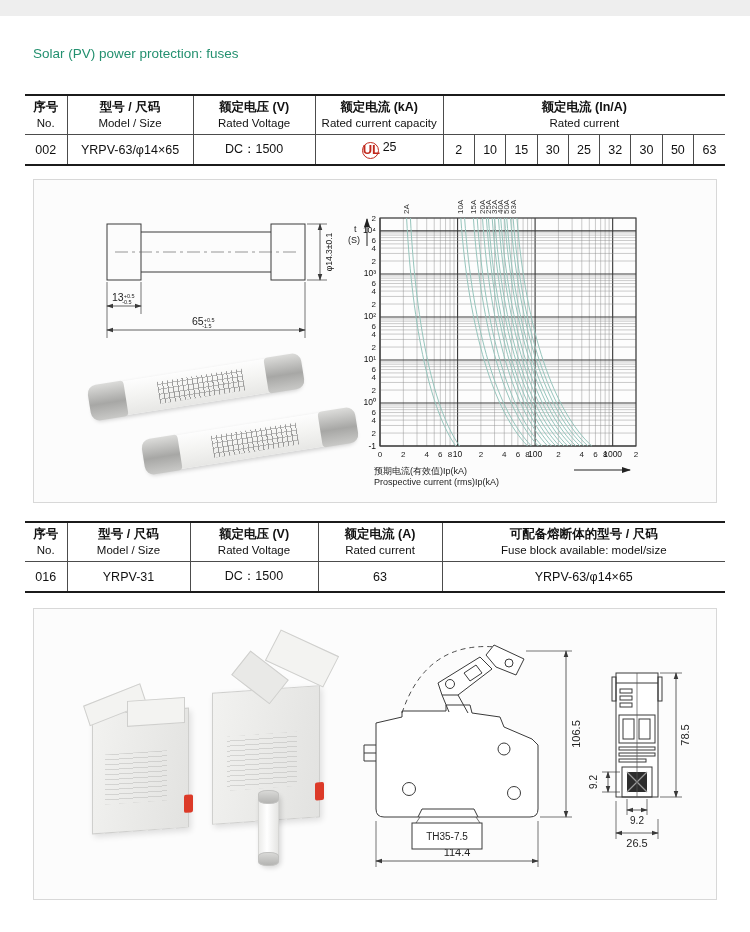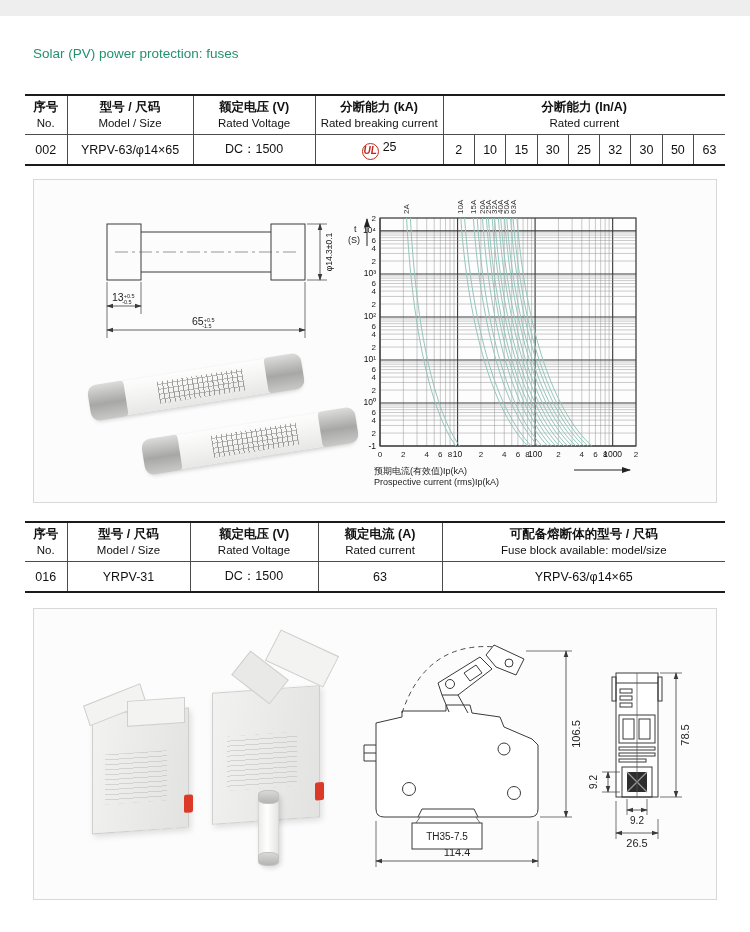--- a/index.html
+++ b/index.html
@@ -13,21 +13,21 @@
   
   table.spec{position:absolute;border-collapse:collapse;table-layout:fixed;
              border-top:2.5px solid #1b1b1b;border-bottom:2.5px solid #1b1b1b;
              text-align:center;color:#111;}
   table.spec th{border-bottom:1px solid #4c4c4c;padding:4px 2px;vertical-align:middle;}
   table.spec th+th, table.spec td+td{border-left:1px solid #4c4c4c;}
   table.spec td{height:27px;font-size:12.5px;vertical-align:middle;}
   table.spec .zh{font-size:12.5px;font-weight:bold;line-height:1.25;}
   table.spec .en{font-size:11.5px;font-weight:normal;line-height:1.25;}
   .ul-badge{display:inline-block;width:15px;height:15px;line-height:14px;border:1.4px solid #c0281c;
-            border-radius:50%;color:#c0281c;font-size:10px;font-weight:bold;font-style:italic;
+            border-radius:50%;color:#c0281c;font-size:13px;font-weight:bold;
             text-align:center;vertical-align:-3px;margin-right:4px;}
 
   
   .figbox{position:absolute;background:#fcfcfc;border:1px solid #d8d8d8;}
 
   
   svg text{font-family:"Liberation Sans",sans-serif;fill:#222;}
   .dln{stroke:#3a3a3a;stroke-width:1;fill:none;}
   .dfill{stroke:#3a3a3a;stroke-width:1;fill:#ffffff;}
   .ext{stroke:#3a3a3a;stroke-width:.7;fill:none;}
@@ -92,25 +92,25 @@
           </th>
         <th>
             <div class="zh">型号 / 尺码</div>
             <div class="en">Model / Size</div>
           </th>
         <th>
             <div class="zh">额定电压 (V)</div>
             <div class="en">Rated Voltage</div>
           </th>
         <th>
-            <div class="zh">分断能力 (kA)</div>
-            <div class="en">Rated breaking current</div>
+            <div class="zh">额定电流 (kA)</div>
+            <div class="en">Rated current capacity</div>
           </th>
         <th colspan="9">
-            <div class="zh">分断能力 (In/A)</div>
+            <div class="zh">额定电流 (In/A)</div>
             <div class="en">Rated current</div>
           </th>
       </tr>
     </thead>
     <tbody>
       <tr id="t1-row">
         <td>002</td>
         <td>YRPV-63/φ14×65</td>
         <td>DC：1500</td>
         <td><span class="ul-badge">UL</span><span>25</span></td>

